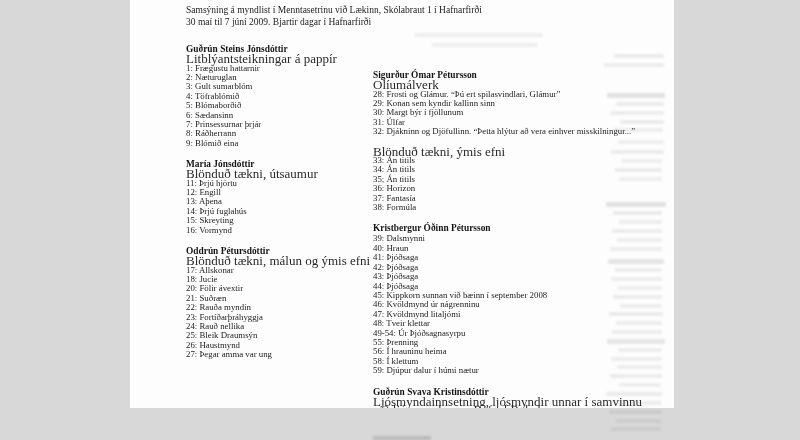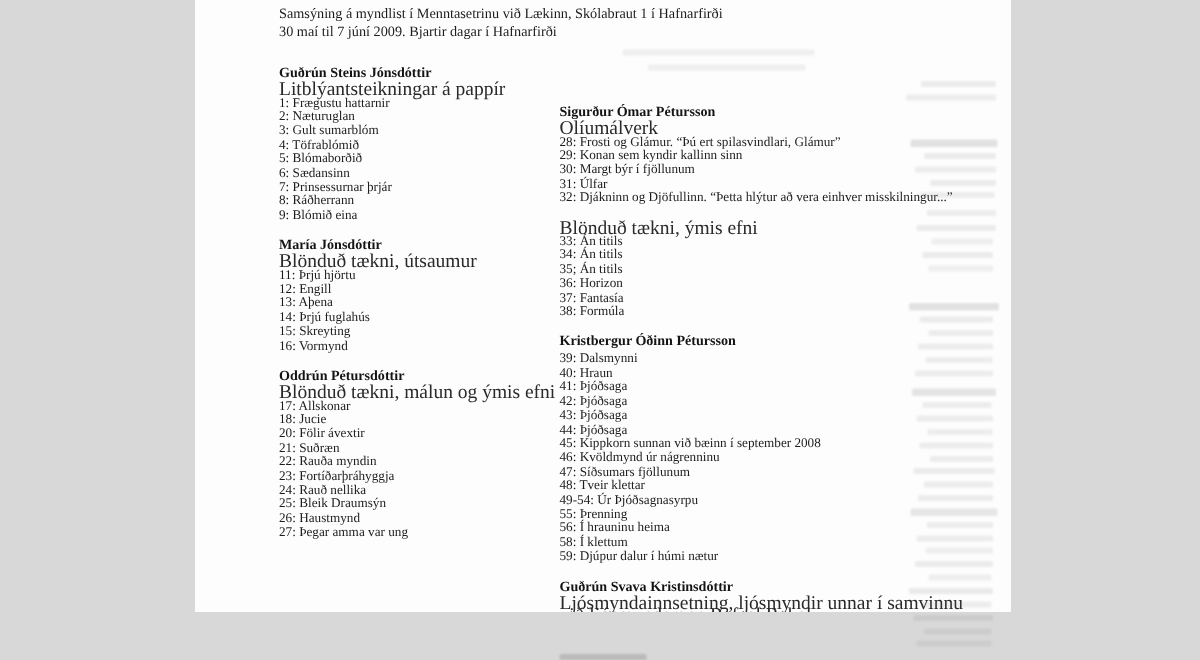--- a/index.html
+++ b/index.html
@@ -116,21 +116,21 @@
         <div class="section">
           <div class="artist">Kristbergur Óðinn Pétursson</div>
           <div class="work">39: Dalsmynni</div>
           <div class="work">40: Hraun</div>
           <div class="work">41: Þjóðsaga</div>
           <div class="work">42: Þjóðsaga</div>
           <div class="work">43: Þjóðsaga</div>
           <div class="work">44: Þjóðsaga</div>
           <div class="work">45: Kippkorn sunnan við bæinn í september 2008</div>
           <div class="work">46: Kvöldmynd úr nágrenninu</div>
-          <div class="work">47: Síðsumars fjöllunum</div>
+          <div class="work">47: Kvöldmynd litaljómi</div>
           <div class="work">48: Tveir klettar</div>
           <div class="work">49-54: Úr Þjóðsagnasyrpu</div>
           <div class="work">55: Þrenning</div>
           <div class="work">56: Í hrauninu heima</div>
           <div class="work">58: Í klettum</div>
           <div class="work">59: Djúpur dalur í húmi nætur</div>
         </div>
         <div class="section">
           <div class="artist">Guðrún Svava Kristinsdóttir</div>
           <div class="medium">Ljósmyndainnsetning, ljósmyndir unnar í samvinnu</div>

